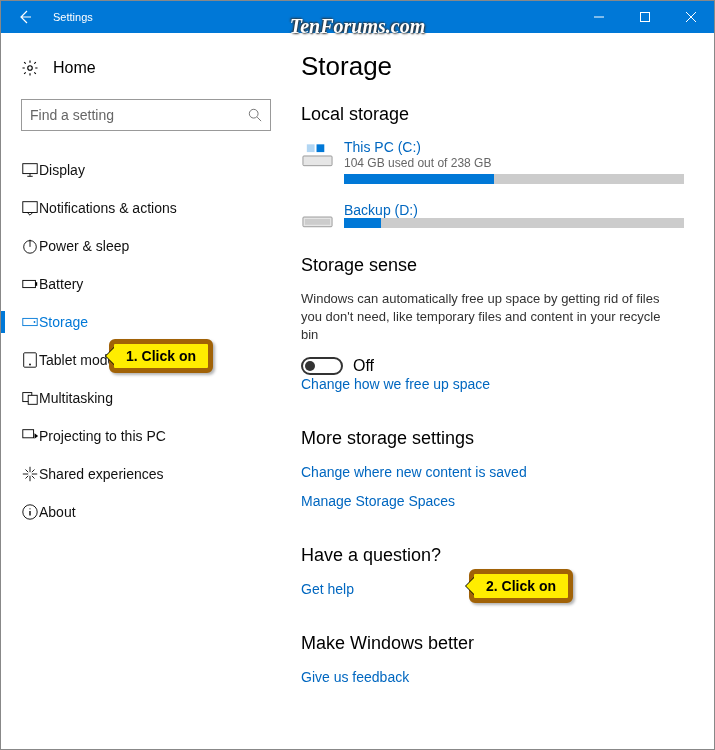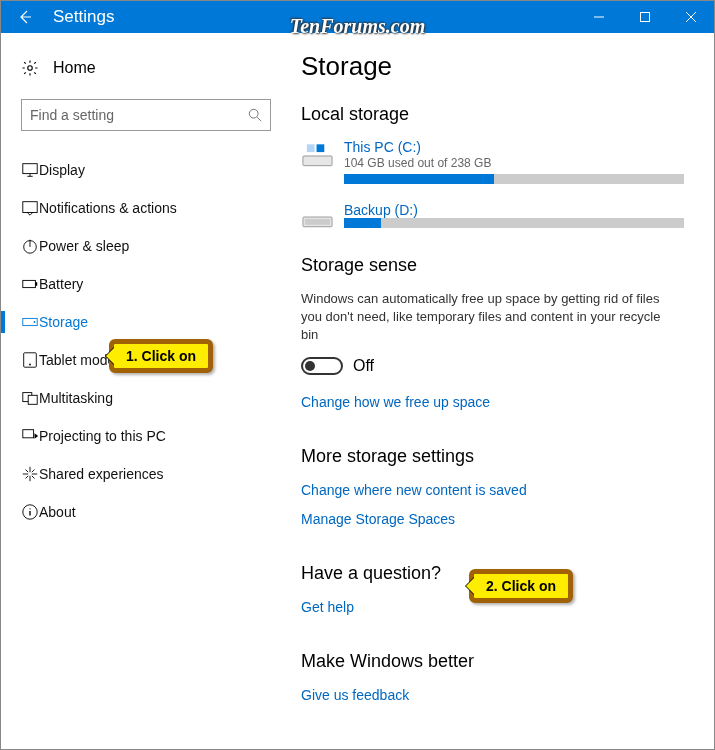--- a/index.html
+++ b/index.html
@@ -1,19 +1,19 @@
 <!DOCTYPE html>
 <html><head>
 <meta charset="utf-8">
 <style>
   * { margin: 0; padding: 0; box-sizing: border-box; font-family: "Segoe UI", Arial, sans-serif; }
   body { width: 715px; height: 750px; background: #fff; position: relative; overflow: hidden; border: 1px solid #888;}
   .titlebar { height: 32px; background: #0078d7; color: #fff; display: flex; align-items: center; }
   .back-btn { width: 48px; height: 32px; display: flex; align-items: center; justify-content: center; }
-  .titlebar-title { font-size: 17px; padding-left: 4px; }
+  .titlebar-title { font-size: 11px; padding-left: 4px; }
   .win-controls { margin-left: auto; display: flex; }
   .win-btn { width: 46px; height: 32px; display: flex; align-items: center; justify-content: center; }
   .content { display: flex; height: calc(100% - 32px); }
   .sidebar { width: 290px; padding: 18px 0 0 0; }
   .home-row { display: flex; align-items: center; padding: 8px 20px; gap: 14px; margin-bottom: 14px; }
   .gear { width: 18px; height: 18px; }
   .search-box { margin: 0 20px 20px 20px; border: 1px solid #999; height: 32px; display: flex; align-items: center; padding: 8px 8px; color: #666; font-size: 14px;}
   .search-box span { flex: 1; }
   .search-icon { width: 14px; height: 14px; }
   .group-label { color: #666; font-size: 13px; padding: 6px 20px 10px 20px; }
@@ -24,21 +24,21 @@
   .main { flex: 1; padding: 18px 30px 0 10px; overflow-y: auto;}
   h1 { font-weight: 300; font-size: 26px; margin-bottom: 22px; }
   h2 { font-weight: 400; font-size: 18px; margin-bottom: 14px; margin-top: 6px;}
   .disk { display: flex; gap: 10px; margin-bottom: 18px; }
   .disk-icon { width: 34px; height: 26px; margin-top: 3px;}
   .disk-title { color: #0067c0; font-size: 14px; }
   .disk-sub { color: #666; font-size: 12px; margin: 1px 0 4px 0; }
   .bar { height: 10px; background: #ccc; width: 340px; position: relative; }
   .bar-fill { position: absolute; left: 0; top: 0; bottom: 0; background: #0078d7; }
   .desc { font-size: 13px; color: #333; margin-bottom: 12px; line-height: 1.4; max-width: 370px;}
-  .toggle-row { display: flex; align-items: center; gap: 10px; margin-bottom: 18px;}
+  .toggle-row { display: flex; align-items: center; gap: 10px; margin-bottom: 0;}
   .toggle { width: 42px; height: 18px; border: 2px solid #333; border-radius: 10px; position: relative; }
   .toggle::after { content: ""; width: 10px; height: 10px; background: #333; border-radius: 50%; position: absolute; left: 2px; top: 2px; }
   .link { color: #0067c0; font-size: 14px; display: inline-block; margin-bottom: 12px; cursor: default;}
   .section { margin-bottom: 24px; }
   .watermark { position: absolute; top: 14px; left: 50%; transform: translateX(-50%); color: #fff; font-size: 20px; font-weight: bold; text-shadow: 1px 1px 2px #333, -1px -1px 2px #333; font-family: Georgia, serif; font-style: italic; pointer-events: none; z-index: 50;}
   .callout { position: absolute; background: #ffed00; border: 5px solid #a16207; border-radius: 6px; padding: 4px 12px; font-weight: bold; font-size: 14px; box-shadow: 2px 2px 3px rgba(0,0,0,.3); z-index: 40;}
   .callout::before { content: ""; position: absolute; left: -16px; top: 50%; transform: translateY(-50%); border: 8px solid transparent; border-right-color: #ffed00; }
   .callout::after { content: ""; position: absolute; left: -18px; top: 50%; transform: translateY(-50%); border: 9px solid transparent; border-right-color: #000; z-index: -1;}
   .c1 { top: 338px; left: 108px; }
   .c2 { top: 568px; left: 468px; }

